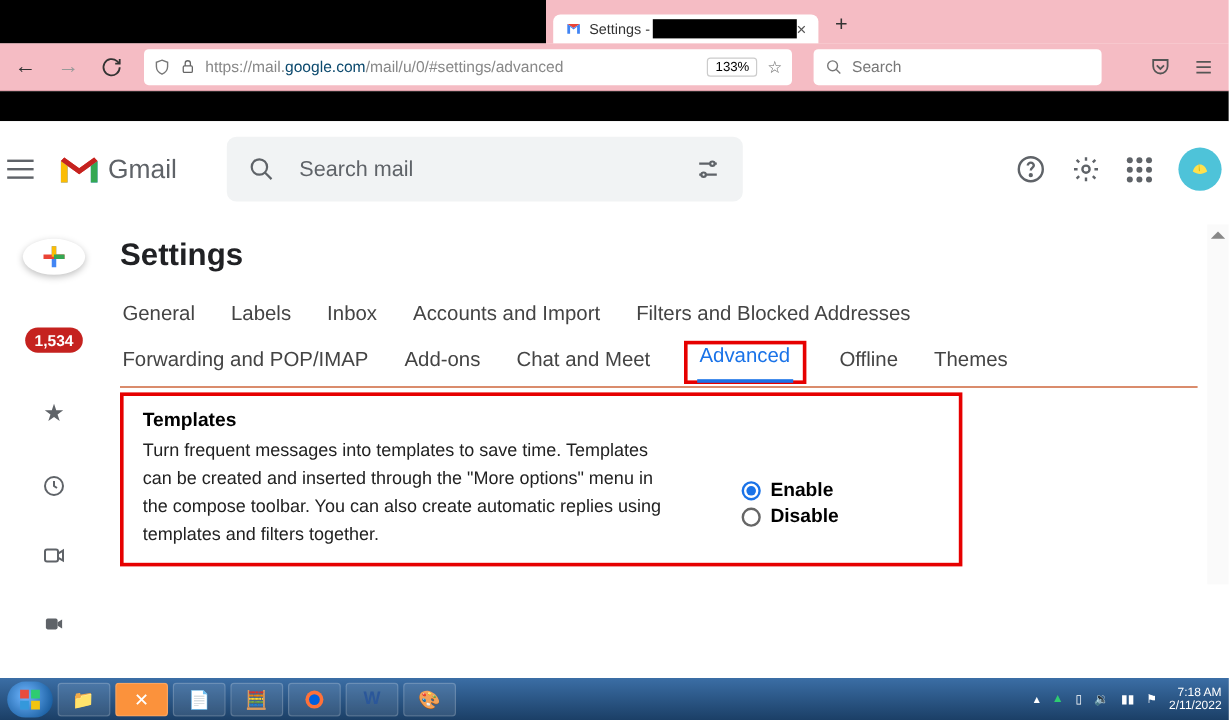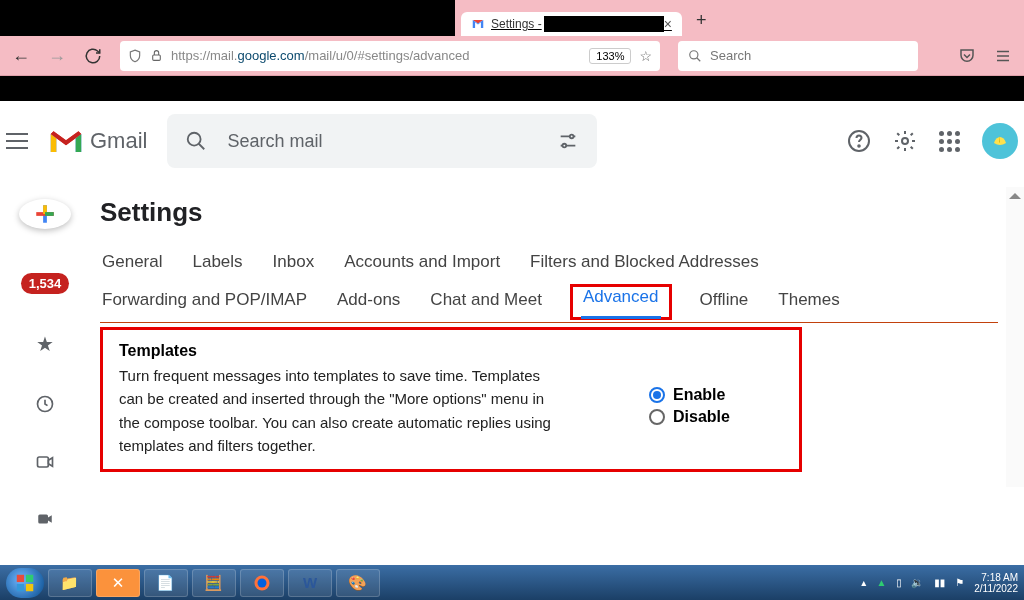--- a/index.html
+++ b/index.html
@@ -1,21 +1,21 @@
 <!DOCTYPE html>
 <html><head>
 <meta charset="utf-8">
 <style>
 * { margin:0; padding:0; box-sizing:border-box; font-family:Arial,sans-serif; }
 body { width:1024px; height:600px; overflow:hidden; background:#fff; }
 
 
 .browser-tabs { height:36px; background:#f5bcc4; display:flex; align-items:flex-end; }
 .tabs-left-black { width:455px; height:36px; background:#000; }
-.tab { height:24px; background:#fff; border-radius:6px 6px 0 0; display:flex; align-items:center; padding:0 10px; font-size:12px; margin-left:6px; min-width:210px;text-decoration:underline; }
+.tab { height:24px; background:#fff; border-radius:6px 6px 0 0; display:flex; align-items:center; padding:0 10px; font-size:12px; margin-left:6px; min-width:210px; }
 .tab-favicon { width:14px; height:14px; margin-right:6px; }
 .tab-title { color:#333; }
 .tab-black { background:#000; width:120px; height:16px; margin-left:2px; }
 .tab-close { margin-left:auto; color:#555; font-size:14px; }
 .newtab { margin-left:14px; color:#333; font-size:18px; font-weight:100; line-height:32px; }
 
 .toolbar { height:40px; background:#f5bcc4; display:flex; align-items:center; padding:0 12px; gap:18px; border-bottom:1px solid #e0a0aa; }
 .nav-arrow { font-size:18px; color:#333; }
 .nav-arrow.dim { color:#999; }
 .urlbox { flex:1; background:#fff; height:30px; border-radius:4px; display:flex; align-items:center; padding:0 8px; gap:8px; font-size:13px; max-width:540px; }
@@ -30,21 +30,21 @@
 .pocket-ic, .menu-ic { font-size:16px; color:#555; }
 
 .blackbar { height:25px; background:#000; }
 
 
 .gmail-header { height:80px; display:flex; align-items:center; padding:0 6px; gap:20px; background:#fff; }
 .hamburger { width:22px; height:16px; display:flex; flex-direction:column; justify-content:space-between; }
 .hamburger span { height:2px; background:#5f6368; }
 .gmail-logo { display:flex; align-items:center; gap:6px; }
 .gmail-logo-text { font-size:22px; color:#5f6368; }
-.search-mail { flex:0 0 430px; height:54px; background:#f1f3f4; border-radius:8px; display:flex; align-items:center; padding:0 18px; font-size:18px; color:#5f6368; }
+.search-mail { flex:0 0 430px; height:54px; background:#f1f3f4; border-radius:8px; display:flex; align-items:center; padding:0 18px; font-size:18px; color:#5f6368; margin-left:22px; }
 .search-mail .mag { color:#5f6368; margin-right:20px; }
 .tune { margin-left:auto; }
 .header-icons { display:flex; gap:22px; align-items:center; margin-left:auto; }
 .header-icons svg, .header-icons .ic { width:24px; height:24px; color:#5f6368; }
 .apps-grid { display:grid; grid-template-columns:repeat(3,5px); grid-template-rows:repeat(3,5px); gap:3px; }
 .apps-grid span { background:#5f6368; border-radius:50%; }
 .avatar { width:36px; height:36px; border-radius:50%; background:#4ec3d9; display:flex; align-items:center; justify-content:center; }
 
 
 .content { display:flex; height:calc(100% - 36px - 40px - 25px - 80px - 35px); }
@@ -54,21 +54,21 @@
 .rail-ic { color:#5f6368; font-size:20px; }
 
 
 .main { flex:1; padding:8px 26px 0 10px; position:relative; }
 .settings-title { font-size:26px; color:#202124; margin:8px 0 18px 0; }
 .tabs-row { display:flex; flex-wrap:wrap; gap:26px; font-size:17px; color:#444; border-bottom:1px solid #c2410c; padding-bottom: 2px;}
 .tabs-row .t { padding:6px 2px 10px 2px; cursor:pointer; }
 .tabs-row .t.active { color:#1a73e8; border-bottom:3px solid #1a73e8; }
 .red-box-tab { border:3px solid #e60000; padding:0 8px; }
 
-.setting-box { border:3px solid #e60000; margin-top:4px; padding:12px 16px; display:flex; gap:90px; max-width:702px; }
+.setting-box { border:3px solid #e60000; margin-top:4px; padding:12px 16px; display:flex; gap:59px; max-width:702px;align-items:center; }
 .setting-left { max-width:440px; }
 .setting-left h3 { font-size:16px; margin-bottom:4px; }
 .setting-left p { font-size:15px; line-height:1.55; color:#222; }
 .setting-right { padding-top:44px; }
 .radio-row { display:flex; align-items:center; gap:8px; font-size:16px; font-weight:bold; margin-bottom:4px; }
 .radio { width:16px; height:16px; border-radius:50%; border:2px solid #666; display:inline-block; position:relative; }
 .radio.selected { border-color:#1a73e8; }
 .radio.selected::after { content:""; position:absolute; inset:2px; background:#1a73e8; border-radius:50%; }
 
 .scroll-stub { position:absolute; right:0; top:6px; width:18px; height:300px; background:#fafafa; }

